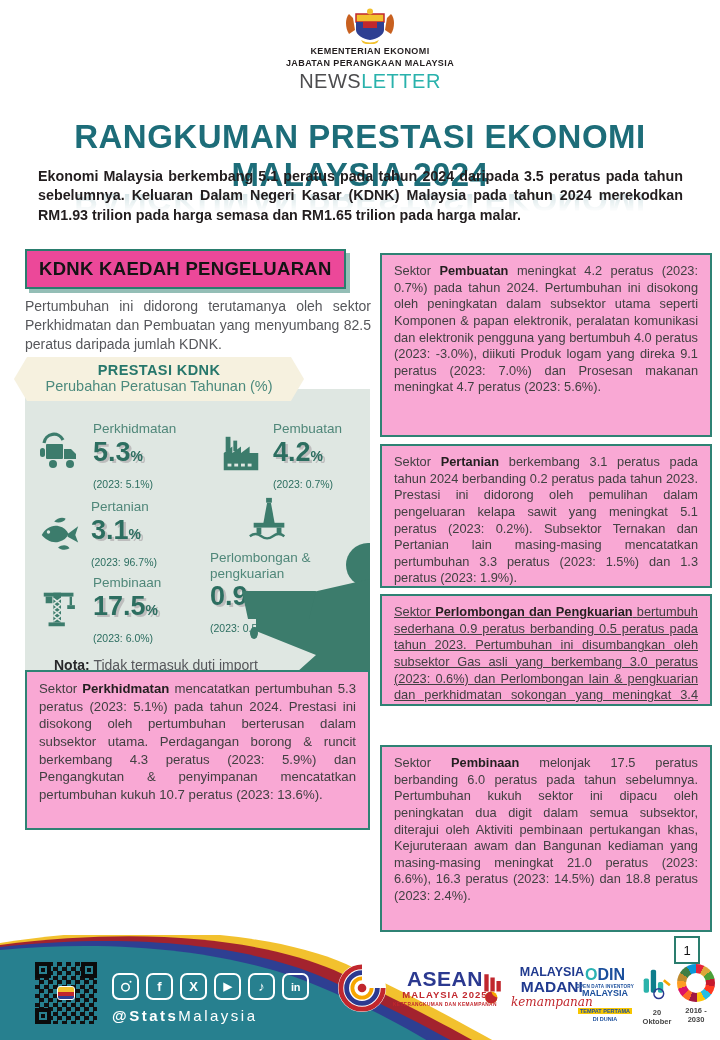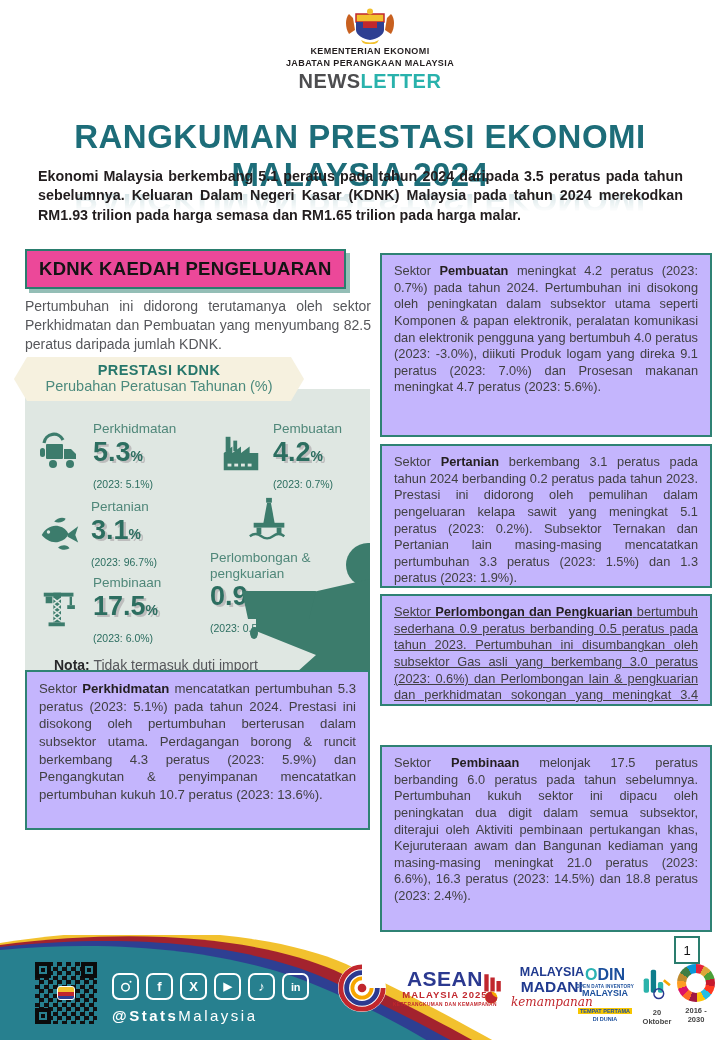--- a/index.html
+++ b/index.html
@@ -4,21 +4,21 @@
 <style>
   * { margin:0; padding:0; box-sizing:border-box; }
   html,body { background:#fff; }
   body { font-family:"Liberation Sans", sans-serif; }
   .page { position:relative; width:720px; height:1040px; background:#fff; overflow:hidden; }
 
   
   .hdr-logo { position:absolute; left:280px; top:8px; width:180px; text-align:center; }
   .hdr-crest { display:block; margin:0 auto 2px auto; }
   .hdr-min { font-size:9px; font-weight:700; color:#221d1e; letter-spacing:.4px; line-height:1.3; }
-  .hdr-news { font-size:20px; font-weight:700; letter-spacing:.5px; margin-top:1px; }
+  .hdr-news { font-size:20px; font-weight:400; letter-spacing:.5px; margin-top:1px; }
   .hdr-news .n1 { color:#4d4d4f; }
   .hdr-news .n2 { color:#29b2ac; }
   .hdr-ref { position:absolute; right:16px; top:16px; font-size:15px; color:#221d1e; }
 
   
   .title-wrap { position:absolute; left:0; top:118px; width:720px; text-align:center; }
   .page-title { font-size:33px; font-weight:800; color:#1d6d79; letter-spacing:.5px; }
   .title-reflect { font-size:33px; font-weight:800; color:#1d6d79; letter-spacing:.5px;
     transform:scaleY(-1); opacity:.22; height:24px; overflow:hidden;
     -webkit-mask-image:linear-gradient(to top, rgba(0,0,0,.8), transparent 75%);
@@ -44,21 +44,21 @@
   .stat .icon { color:#3c7c6c; flex:0 0 auto; }
   .stat-label { font-size:13.5px; color:#4f8779; line-height:1.15; margin-bottom:1px; }
   .stat-value { font-size:27px; font-weight:800; color:#2c6e60; line-height:1.05;
     text-shadow:2.5px 2px 0 #bdbdbd; }
   .stat-value .pct { font-size:14px; font-weight:800; }
   .stat-prev { font-size:10.5px; color:#2c6e60; margin-top:12px; }
   .panel-note { position:absolute; left:29px; bottom:16px; font-size:14px; color:#56575b; }
   .panel-note b { color:#28282a; }
   .silhouette { position:absolute; right:0; bottom:0; }
 
-  .sector-box { position:absolute; background:#c4b5fd; border:2px solid #2f8274; padding:8px 12px;
+  .sector-box { position:absolute; background:#f9a8d4; border:2px solid #2f8274; padding:8px 12px;
     font-size:12.8px; line-height:1.3; color:#414042; text-align:justify; overflow:hidden; }
   .sector-box b { color:#231f20; }
   .box-perkhidmatan { left:25px; top:670px; width:345px; height:160px; font-size:13.2px; line-height:1.34; }
   .box-pembuatan   { left:380px; top:253px; width:332px; height:184px; }
   .box-pertanian   { left:380px; top:444px; width:332px; height:144px; }
   .box-perlombongan{ left:380px; top:594px; width:332px; height:112px;text-decoration:underline; }
   .box-pembinaan   { left:380px; top:745px; width:332px; height:187px; }
 
   
   .footer-svg { position:absolute; left:0; top:935px; }

